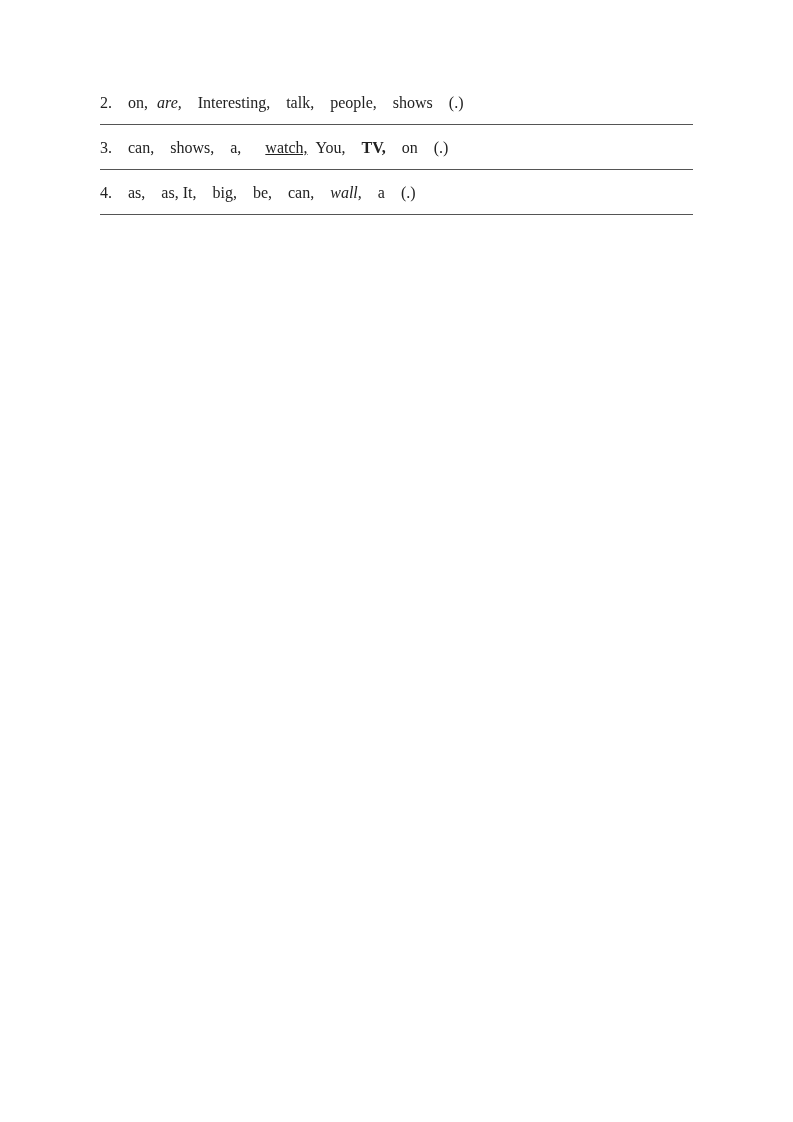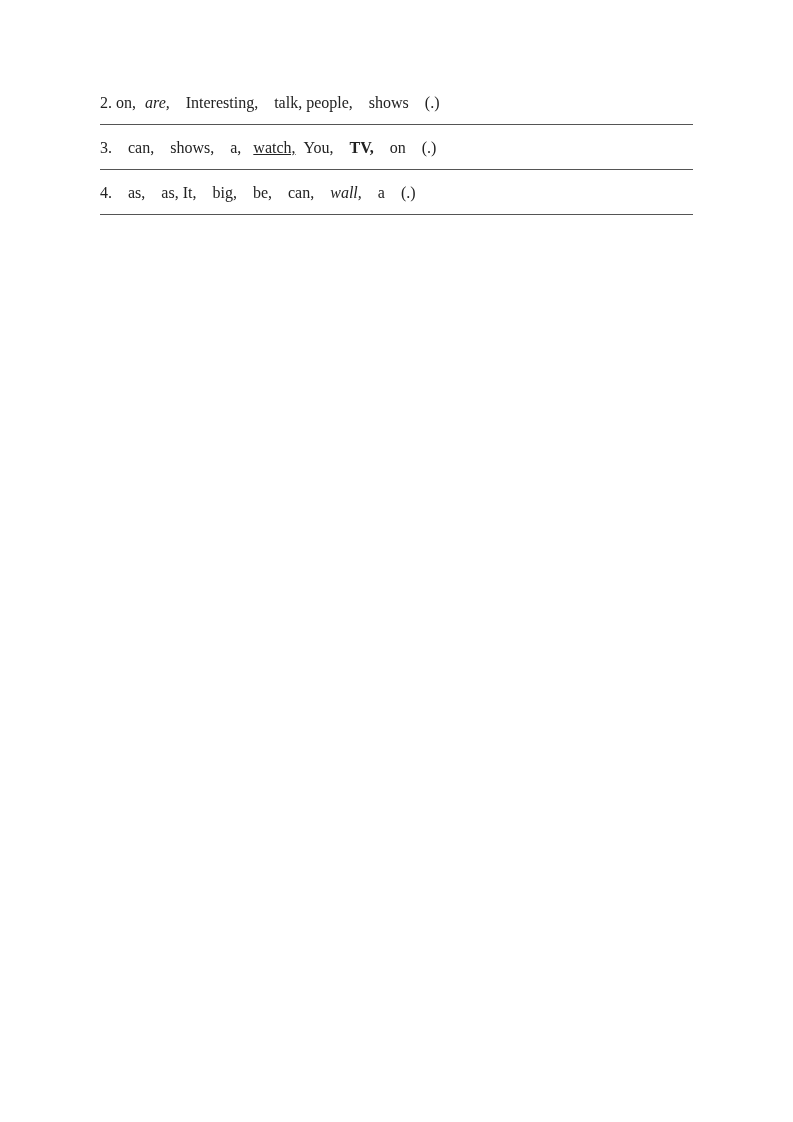--- a/index.html
+++ b/index.html
@@ -53,37 +53,37 @@
   </style>
 </head>
 <body>
 
 <div class="page">
 
   <div id="exercise-list">
       <div class="exercise-item">
         <div class="item-row">
           <span class="word">2.</span>
-          <span class="word" style="margin-left: 0; text-align: right;">on,</span>
+          <span class="word" style="margin-left: 12px; text-align: right;">on,</span>
           <span class="word" style="margin-left: 5px; font-style: italic;">are,</span>
           <span class="word" style="margin-left: 12px;">Interesting,</span>
           <span class="word" style="margin-left: 12px;">talk,</span>
-          <span class="word" style="">people,</span>
+          <span class="word" style="margin-left: 12px;">people,</span>
           <span class="word" style="margin-left: 12px;">shows</span>
           <span class="word" style="margin-left: 12px;">(.)</span>
         </div>
         <hr class="divider">
       </div>
       <div class="exercise-item">
         <div class="item-row">
           <span class="word">3.</span>
           <span class="word" style="margin-left: 12px;">can,</span>
           <span class="word" style="margin-left: 12px;">shows,</span>
           <span class="word" style="margin-left: 12px;">a,</span>
-          <span class="word" style="margin-left: 8px; text-decoration: underline;">watch,</span>
+          <span class="word" style="margin-left: 20px; text-decoration: underline;">watch,</span>
           <span class="word" style="margin-left: 4px;">You,</span>
           <span class="word" style="margin-left: 12px; font-weight: bold;">TV,</span>
           <span class="word" style="margin-left: 12px;">on</span>
           <span class="word" style="margin-left: 12px;">(.)</span>
         </div>
         <hr class="divider">
       </div>
       <div class="exercise-item">
         <div class="item-row">
           <span class="word">4.</span>

